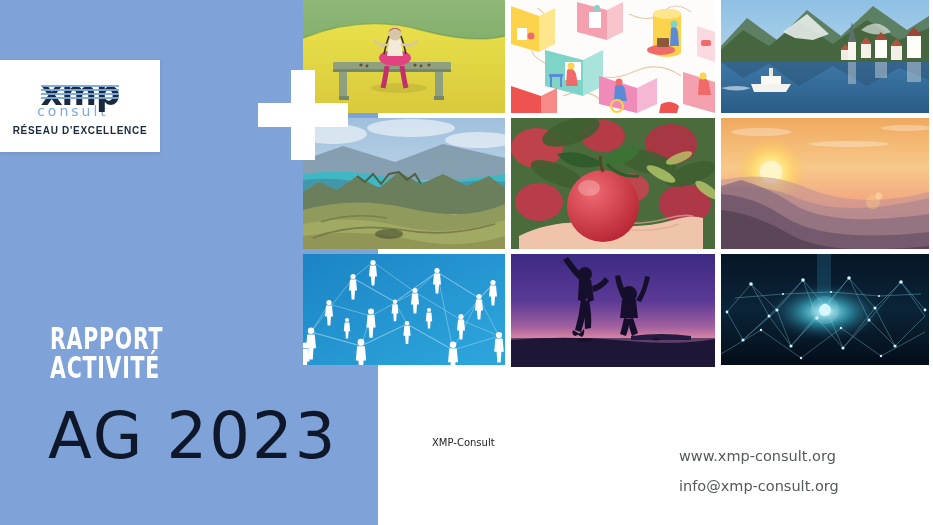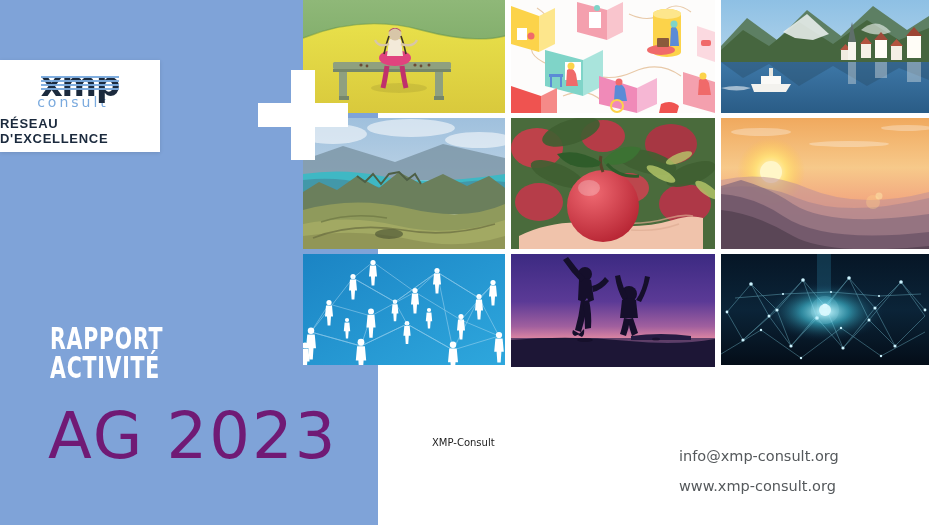--- a/index.html
+++ b/index.html
@@ -37,21 +37,21 @@
       rgba(122,170,222,.95) 0px, rgba(122,170,222,.95) 2px,
       rgba(27,42,61,0) 2px,  rgba(27,42,61,0) 4px);
     pointer-events:none;
   }
   .logo-consult{
     font-size:14px;color:#7aaade;letter-spacing:3px;
     margin-top:-7px;margin-right:14px;
     font-family:"DejaVu Sans", sans-serif;
   }
   .logo-tag{
-    font-size:13px;font-weight:bold;color:#1b2a3d;letter-spacing:.7px;
+    font-size:10px;font-weight:bold;color:#1b2a3d;letter-spacing:.7px;
     margin-top:6px;
   }
 
   
   .plus{
     position:absolute;left:258px;top:70px;width:90px;height:90px;z-index:6;
   }
   .plus:before,.plus:after{
     content:"";position:absolute;background:#ffffff;
   }
@@ -78,21 +78,21 @@
   .rapport{
     position:absolute;left:50px;top:325px;z-index:7;
     color:#ffffff;font-weight:bold;
     font-size:30px;line-height:.95;letter-spacing:1px;
     transform:scaleX(.76);transform-origin:left top;
     font-family:"DejaVu Sans Condensed","DejaVu Sans", sans-serif;
   }
   .rapport div{display:block;}
   .ag{
     position:absolute;left:48px;top:404px;z-index:7;
-    color:#701a75;font-size:64px;font-weight:normal;letter-spacing:2px;
+    color:#0f172a;font-size:64px;font-weight:normal;letter-spacing:2px;
     line-height:1;
     font-family:"DejaVu Sans", sans-serif;
   }
 
   
   .addr{
     position:absolute;left:432px;top:437px;z-index:7;
     color:#1c1c1c;font-size:10px;line-height:1.28;
     font-family:"DejaVu Sans", sans-serif;
   }
@@ -541,17 +541,17 @@
   <div class="rapport">
     <div>RAPPORT</div>
     <div>ACTIVITÉ</div>
   </div>
   <div class="ag">AG 2023</div>
 
   <div class="addr">
     <div>XMP-Consult</div>
   </div>
   <div class="contact">
+    <div>www.xmp-consult.org</div>
     <div>info@xmp-consult.org</div>
-    <div>www.xmp-consult.org</div>
   </div>
 
 </div>
 
 </body></html>

